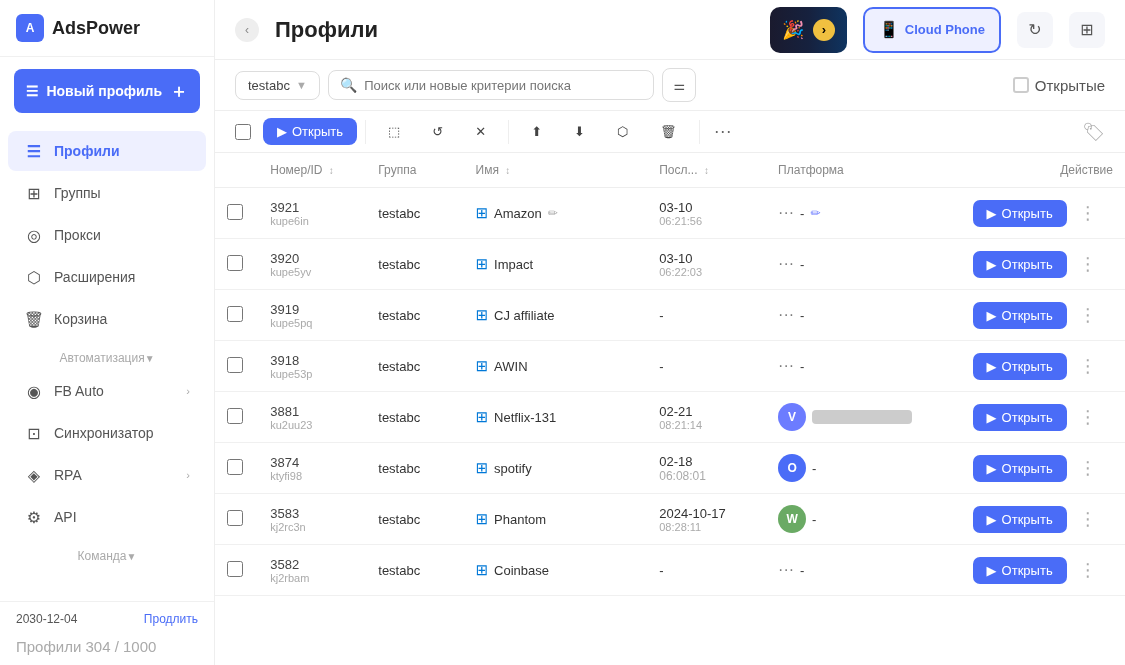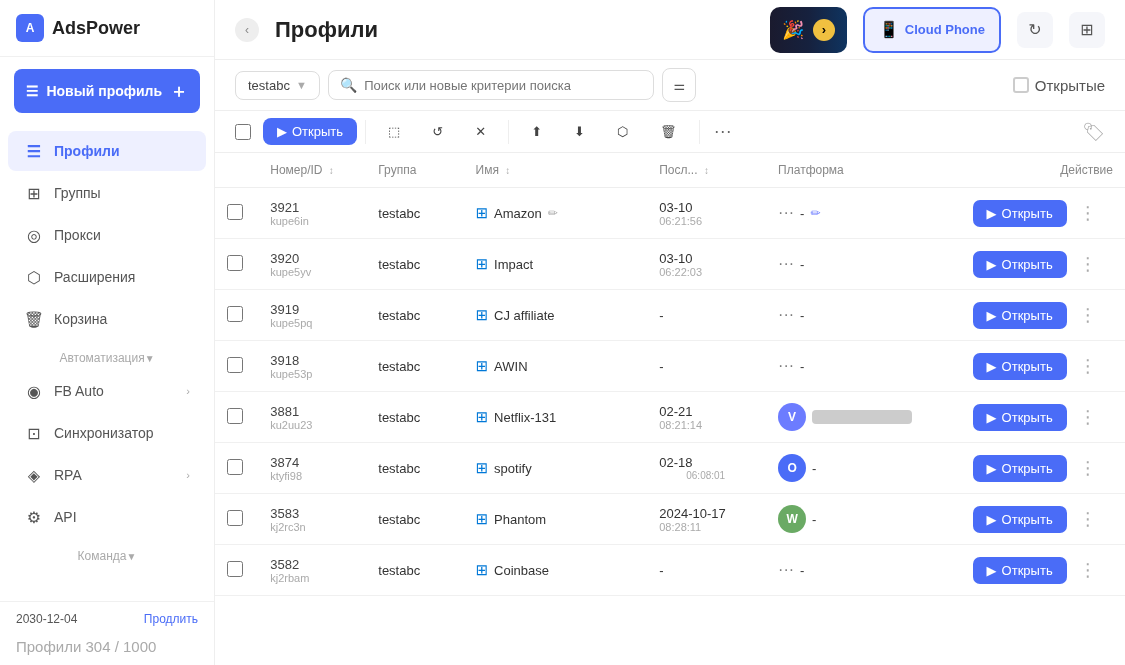--- a/index.html
+++ b/index.html
@@ -445,21 +445,21 @@
             </td>
             <td><span>testabc</span></td>
             <td>
               <div class="profile-name">
                 <span class="win-icon">⊞</span>
                 <span>spotify</span>
               </div>
             </td>
             <td>
               <div>02-18</div>
-              <div style="color:#aaa;font-size:10px;margin-left:27px;">06:08:01</div>
+              <div style="color:#aaa;font-size:12px;">06:08:01</div>
             </td>
             <td>
               <div class="platform-cell">
                 <div class="avatar-circle" style="background:#4a6cf7">O</div>
                 <span>-</span>
               </div>
             </td>
             <td>
               <div class="col-action">
                 <button class="open-btn"><span class="btn-icon">▶</span>Открыть</button>

